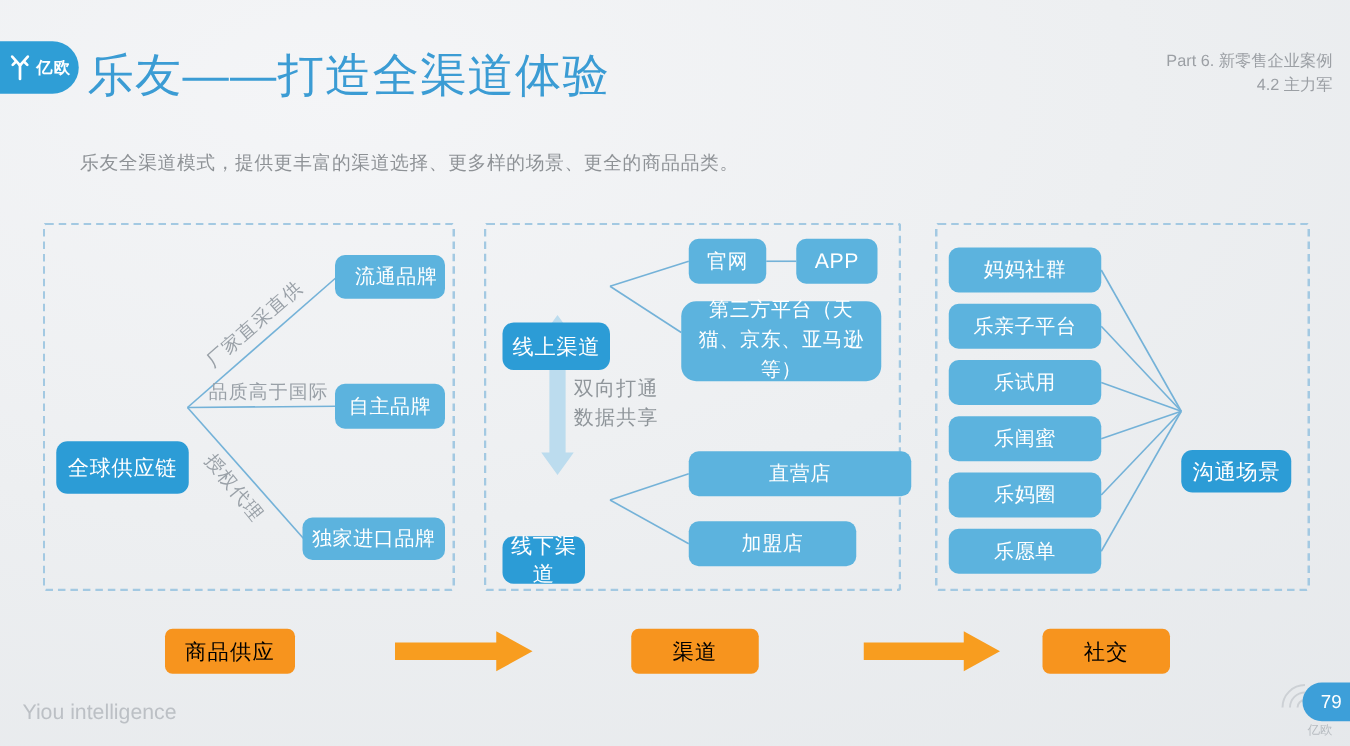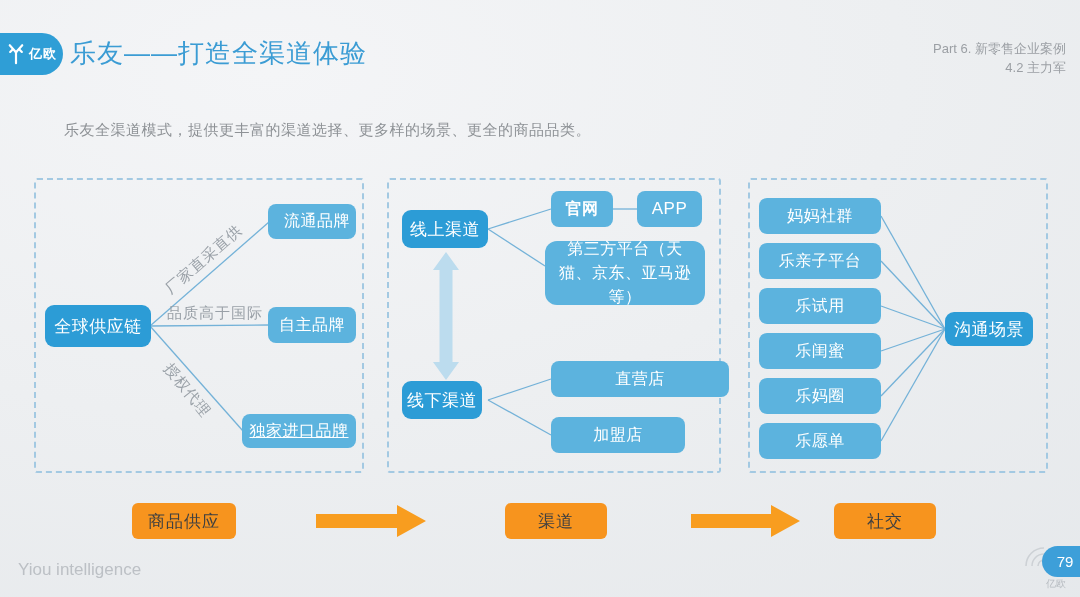--- a/index.html
+++ b/index.html
@@ -11,21 +11,21 @@
   }
   
   .logo-pill {
     position:absolute; left:0; top:33px; width:63px; height:42px;
     background:#2f9ed6; border-radius:0 21px 21px 0;
     display:flex; align-items:center; justify-content:center; gap:3px;
   }
   .logo-pill svg { width:20px; height:22px; }
   .logo-brand { color:#fff; font-size:13px; font-weight:bold; letter-spacing:1px; }
   .page-title {
-    position:absolute; left:70px; top:36px; font-size:26px; color:#3b9cd4;
+    position:absolute; left:70px; top:36px; font-size:37px; color:#3b9cd4;
     letter-spacing:1px; white-space:nowrap;
   }
   .part-block {
     position:absolute; right:14px; top:39px; text-align:right;
     font-size:13px; color:#9b9fa4; line-height:19px;
   }
   .intro-text {
     position:absolute; left:64px; top:121px; font-size:15px; color:#8e9296;
     letter-spacing:0.5px;
   }
@@ -39,50 +39,50 @@
   .panel-social  { left:748px; width:300px; }
   
   .wires { position:absolute; left:0; top:0; width:1080px; height:597px; z-index:1; pointer-events:none; }
   .wires line { stroke:#74b2d8; stroke-width:1.3; }
   
   .node {
     position:absolute; z-index:2; color:#fff; display:flex; align-items:center;
     justify-content:center; text-align:center; border-radius:8px; font-size:16px;
     letter-spacing:0.5px;
   }
-  .node.dark  { background:#2c9cd6; border-radius:9px; font-size:17px; }
+  .node.dark  { background:#2c9cd6; border-radius:9px; font-size:17px;margin-top:48px; }
   .node.light { background:#5cb3de; }
   .n-supply-root { left:45px;  top:305px; width:106px; height:42px; }
   .n-brand-1     { left:268px; top:204px; width:88px;  height:35px;padding-left:10px; }
   .n-brand-2     { left:268px; top:307px; width:88px;  height:36px; }
-  .n-brand-3     { left:242px; top:414px; width:114px; height:34px;text-decoration:underline; }
+  .n-brand-3     { left:242px; top:414px; width:114px; height:34px; }
   .n-online      { left:402px; top:210px; width:86px;  height:38px; }
-  .n-site        { left:551px; top:191px; width:62px;  height:36px;font-weight:bold; }
+  .n-site        { left:551px; top:191px; width:62px;  height:36px; }
   .n-app         { left:637px; top:191px; width:65px;  height:36px; font-size:17px; }
   .n-third       { left:545px; top:241px; width:160px; height:64px; border-radius:12px;
                    padding:4px 10px; line-height:24px; }
-  .n-offline     { left:402px; top:381px; width:80px;  height:38px; }
+  .n-offline     { left:402px; top:381px; width:66px;  height:38px; }
   .n-direct      { left:551px; top:361px; width:178px; height:36px; }
   .n-franchise   { left:551px; top:417px; width:134px; height:36px; }
   .n-social      { left:759px; width:122px; height:36px; }
   .n-social-1 { top:198px; } .n-social-2 { top:243px; } .n-social-3 { top:288px; }
   .n-social-4 { top:333px; } .n-social-5 { top:378px; } .n-social-6 { top:423px; }
   .n-hub         { left:945px; top:312px; width:88px; height:34px; }
   
   .edge-label { position:absolute; z-index:2; color:#99a0a7; font-size:15px;
                 white-space:nowrap; letter-spacing:1px; }
   .edge-top { left:147px; top:250px; width:114px; text-align:center; transform:rotate(-41deg); }
   .edge-mid { left:167px; top:304px; }
   .edge-bot { left:154px; top:381px; width:66px; text-align:center; transform:rotate(51deg); }
   .sync-label { position:absolute; left:459px; top:300px; z-index:2; color:#8f959a;
                 font-size:16px; line-height:23px; letter-spacing:1px; }
   
   .flow-btn {
     position:absolute; top:503px; height:36px; z-index:2; background:#f7941e;
-    color:#404040; border-radius:6px; display:flex; align-items:center; justify-content:center;
+    color:#000000; border-radius:6px; display:flex; align-items:center; justify-content:center;
     font-size:17px; letter-spacing:1px;
   }
   .flow-1 { left:132px; width:104px; }
   .flow-2 { left:505px; width:102px; }
   .flow-3 { left:834px; width:102px; }
   
   .brand-footer { position:absolute; left:18px; top:560px; font-size:17px; color:#bcc0c5; }
   .page-badge {
     position:absolute; left:1042px; top:546px; width:46px; height:31px;
     background:#3d9fd9; border-radius:16px 0 0 16px; z-index:3;
@@ -149,20 +149,24 @@
   <div class="node light n-brand-2">自主品牌</div>
   <div class="node light n-brand-3">独家进口品牌</div>
   <div class="edge-label edge-top">厂家直采直供</div>
   <div class="edge-label edge-mid">品质高于国际</div>
   <div class="edge-label edge-bot">授权代理</div>
 
   <div class="node dark n-online">线上渠道</div>
   <div class="node light n-site">官网</div>
   <div class="node light n-app">APP</div>
   <div class="node light n-third">第三方平台（天猫、京东、亚马逊等）</div>
+  <div class="sync-label">
+    <div>双向打通</div>
+    <div>数据共享</div>
+  </div>
   <div class="node dark n-offline">线下渠道</div>
   <div class="node light n-direct">直营店</div>
   <div class="node light n-franchise">加盟店</div>
 
   <div class="node light n-social n-social-1">妈妈社群</div>
   <div class="node light n-social n-social-2">乐亲子平台</div>
   <div class="node light n-social n-social-3">乐试用</div>
   <div class="node light n-social n-social-4">乐闺蜜</div>
   <div class="node light n-social n-social-5">乐妈圈</div>
   <div class="node light n-social n-social-6">乐愿单</div>

